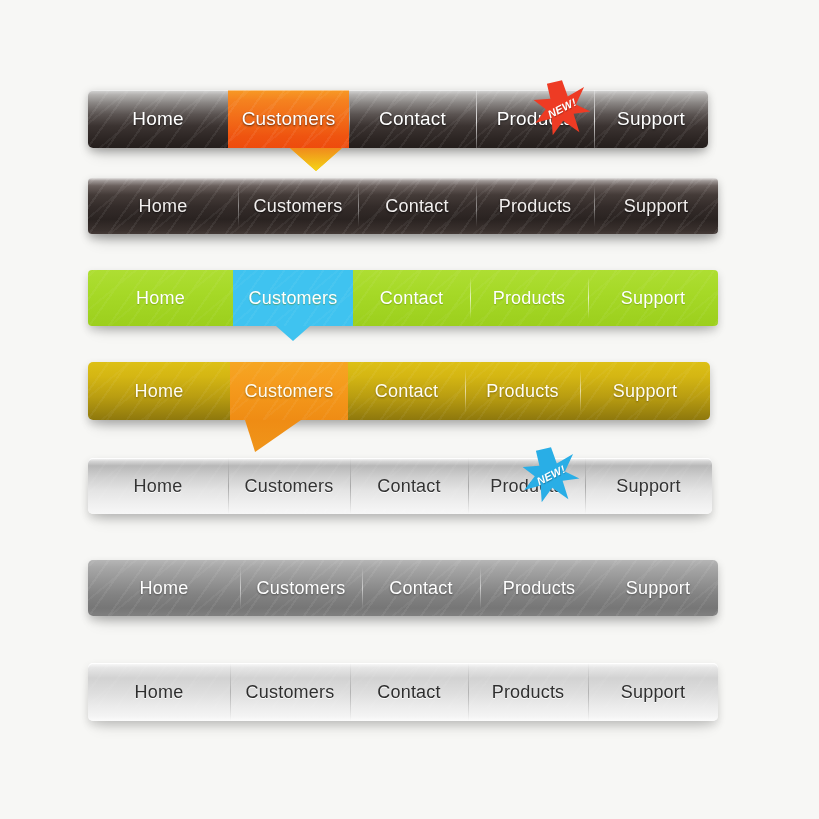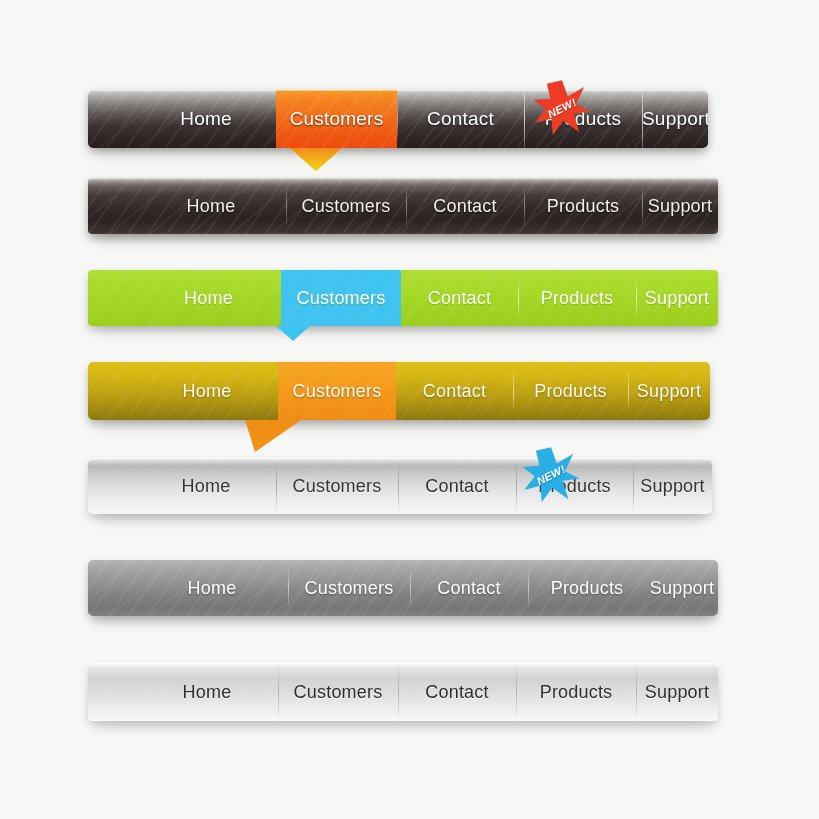--- a/index.html
+++ b/index.html
@@ -29,21 +29,20 @@
     box-sizing: border-box;
     overflow: visible;
   }
   .navbar .barinner {
     position: absolute;
     inset: 0;
     display: flex;
     align-items: stretch;
     border-radius: inherit;
     overflow: hidden;
-    padding-left: 48px;
   }
   .navitem {
     position: relative;
     display: flex;
     align-items: center;
     justify-content: center;
     box-sizing: border-box;
     white-space: nowrap;
     letter-spacing: .2px;
   }

